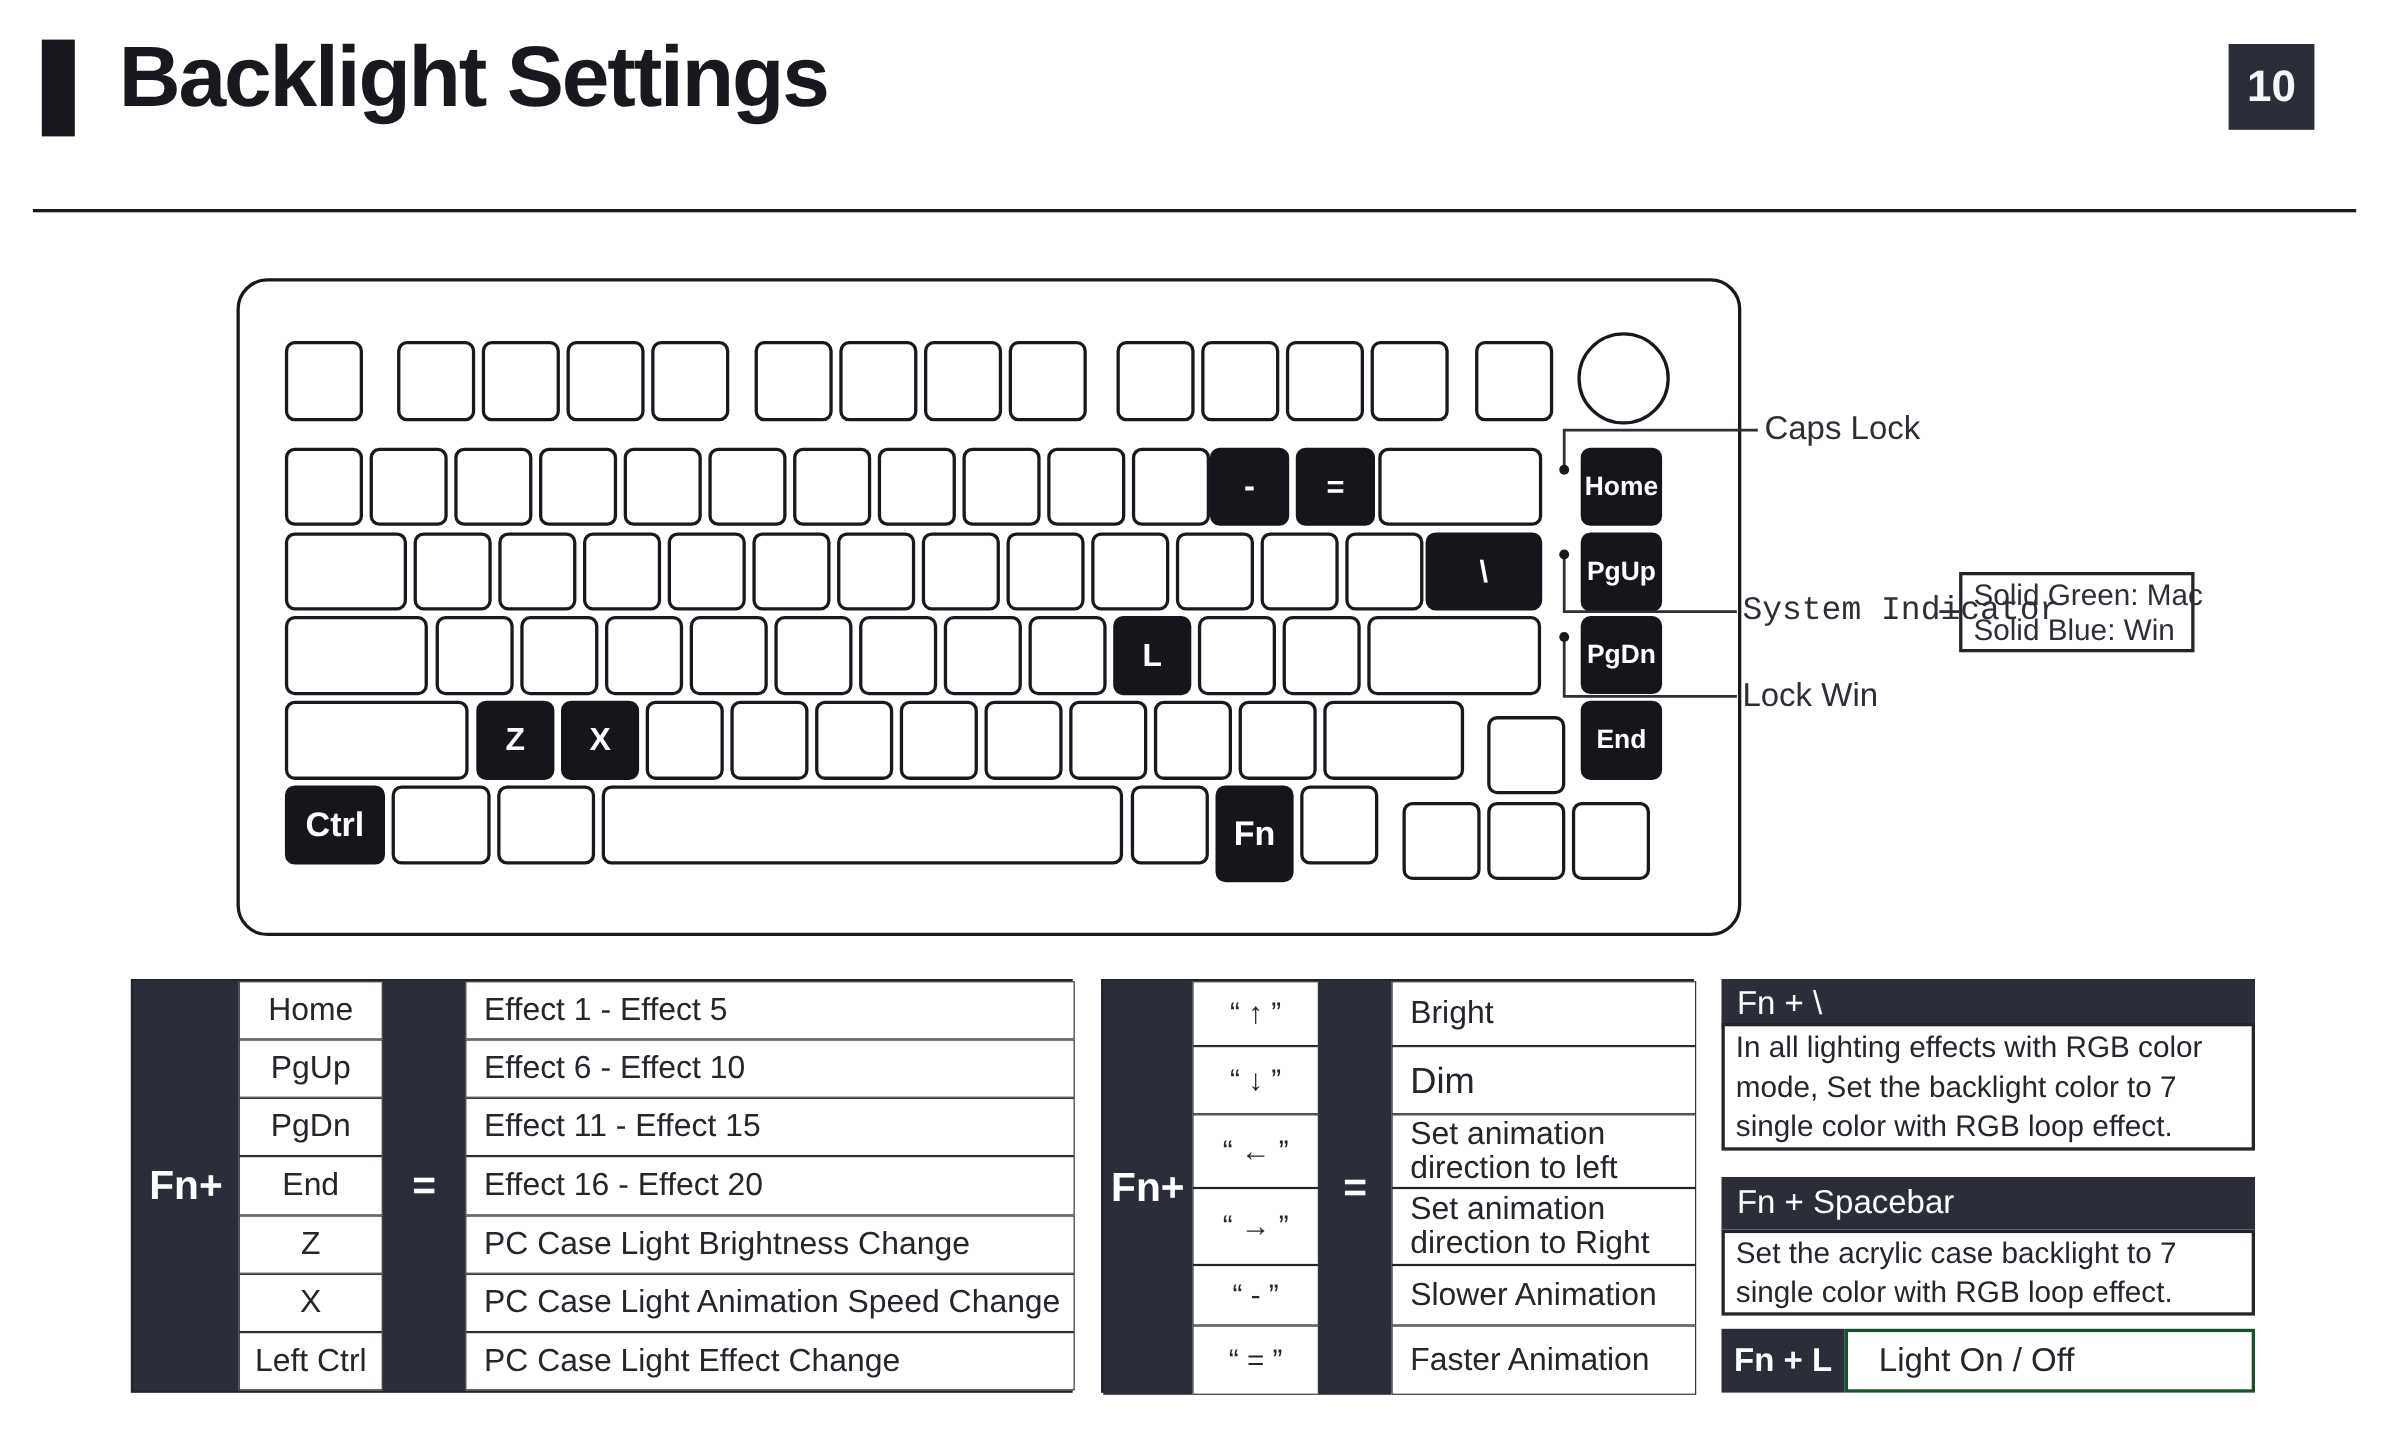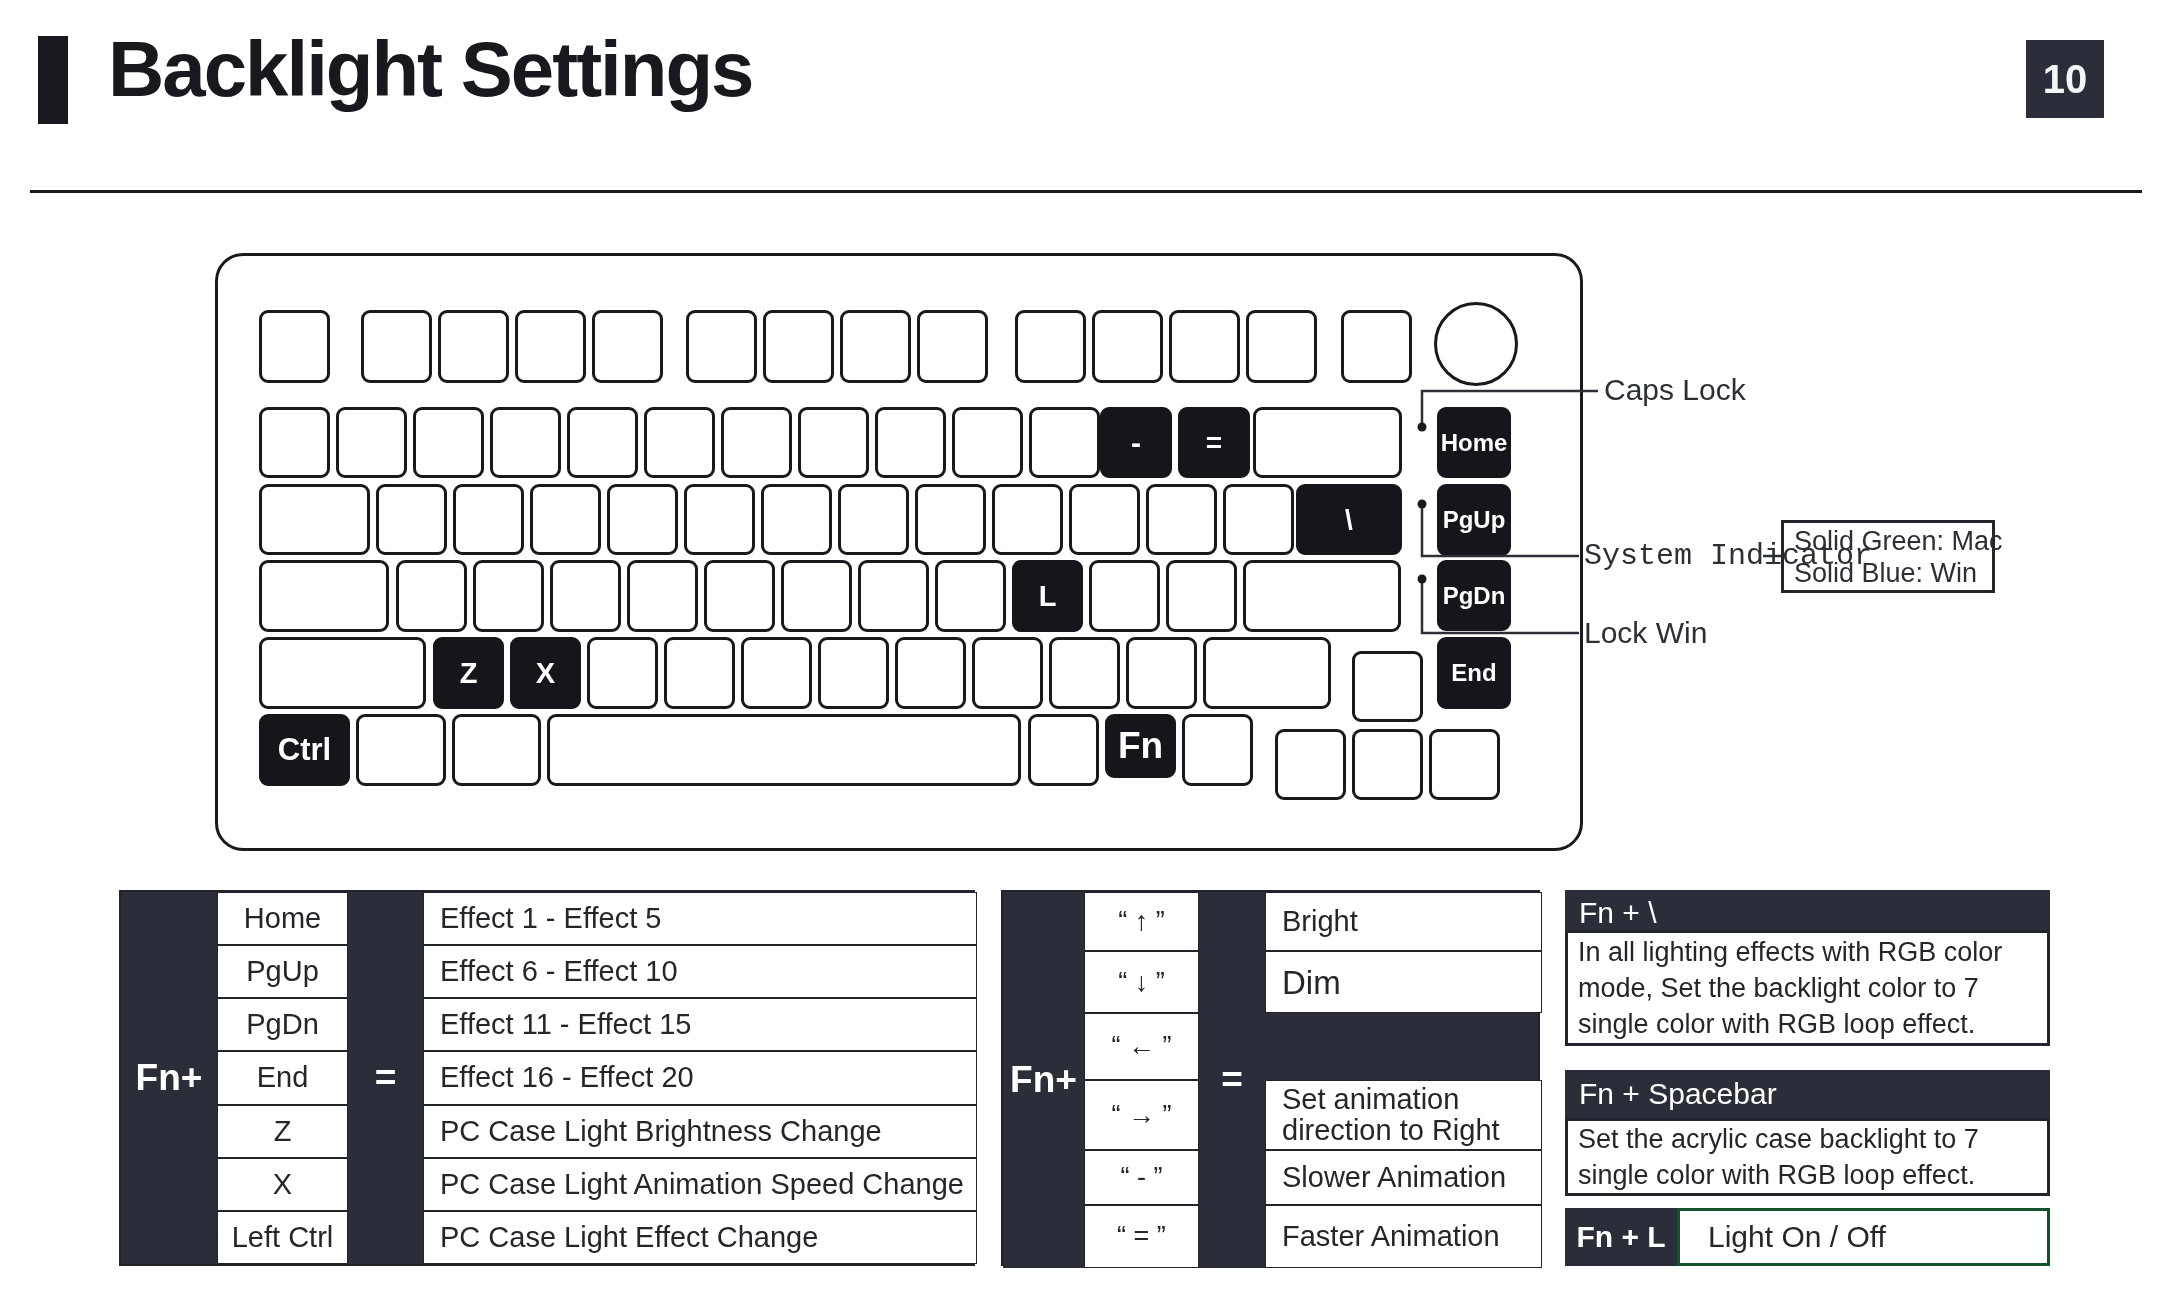--- a/index.html
+++ b/index.html
@@ -124,21 +124,21 @@
       <div class="key" style="left: 972px; top: 637px; width: 71px; height: 72px;"></div>
       <div class="key" style="left: 1049px; top: 637px; width: 71px; height: 72px;"></div>
       <div class="key" style="left: 1126px; top: 637px; width: 71px; height: 72px;"></div>
       <div class="key" style="left: 1203px; top: 637px; width: 128px; height: 72px;"></div>
       <div class="key" style="left: 1352px; top: 651px; width: 71px; height: 71px;"></div>
       <div class="key dark" style="left: 259px; top: 714px; width: 91px; height: 72px; font-size: 31px;">Ctrl</div>
       <div class="key" style="left: 356px; top: 714px; width: 90px; height: 72px;"></div>
       <div class="key" style="left: 452px; top: 714px; width: 89px; height: 72px;"></div>
       <div class="key" style="left: 547px; top: 714px; width: 474px; height: 72px;"></div>
       <div class="key" style="left: 1028px; top: 714px; width: 71px; height: 72px;"></div>
-      <div class="key dark" style="left: 1105px; top: 714px; width: 71px; height: 64px; font-size: 37px;">Fn</div>
+      <div class="key dark" style="left: 1105px; top: 714px; width: 71px; height: 88px; font-size: 31px;">Fn</div>
       <div class="key" style="left: 1182px; top: 714px; width: 71px; height: 72px;"></div>
       <div class="key" style="left: 1275px; top: 729px; width: 71px; height: 71px;"></div>
       <div class="key" style="left: 1352px; top: 729px; width: 71px; height: 71px;"></div>
       <div class="key" style="left: 1429px; top: 729px; width: 71px; height: 71px;"></div>
       <div class="key dark" style="left: 1437px; top: 407px; width: 74px; height: 71px; font-size: 24px;">Home</div>
       <div class="key dark" style="left: 1437px; top: 484px; width: 74px; height: 72px; font-size: 24px;">PgUp</div>
       <div class="key dark" style="left: 1437px; top: 560px; width: 74px; height: 71px; font-size: 24px;">PgDn</div>
       <div class="key dark" style="left: 1437px; top: 637px; width: 74px; height: 72px; font-size: 24px;">End</div>
     </div>
   <div class="abs knob"></div>
@@ -184,20 +184,21 @@
       <div class="tcell desc" style="grid-area: 7 / 4; font-size: 29px;">PC Case Light Effect Change</div>
     </div>
   <div class="abs kv-table" style="left: 1001px; top: 890px; width: 539px; height: 376px; grid-template-columns: 81px 115px 66px 277px; grid-template-rows: 59px 62px 67px 70px 55px 63px;">
       <div class="tdark" style="grid-area: 1 / 1 / -1;">Fn+</div>
       <div class="tdark" style="grid-area: 1 / 3 / -1;">=</div>
       <div class="tcell center" style="grid-area: 1 / 2; font-size: 27px;">“ ↑ ”</div>
       <div class="tcell desc" style="grid-area: 1 / 4; font-size: 29px;">Bright</div>
       <div class="tcell center" style="grid-area: 2 / 2; font-size: 27px;">“ ↓ ”</div>
       <div class="tcell desc" style="grid-area: 2 / 4; font-size: 33px;">Dim</div>
       <div class="tcell center" style="grid-area: 3 / 2; font-size: 27px;">“ ← ”</div>
+      <div class="tcell desc" style="grid-area: 3 / 4; font-size: 29px;">Set animation direction to left</div>
       <div class="tcell center" style="grid-area: 4 / 2; font-size: 27px;">“ → ”</div>
       <div class="tcell desc" style="grid-area: 4 / 4; font-size: 29px;">Set animation direction to Right</div>
       <div class="tcell center" style="grid-area: 5 / 2; font-size: 27px;">“ - ”</div>
       <div class="tcell desc" style="grid-area: 5 / 4; font-size: 29px;">Slower Animation</div>
       <div class="tcell center" style="grid-area: 6 / 2; font-size: 27px;">“ = ”</div>
       <div class="tcell desc" style="grid-area: 6 / 4; font-size: 29px;">Faster Animation</div>
     </div>
 
   <div class="abs rp-header" style="top:890px;height:46px;">Fn + \</div>
   <div class="abs rp-body" style="top:930px;height:116px;">In all lighting effects with RGB color mode, Set the backlight color to 7 single color with RGB loop effect.</div>

